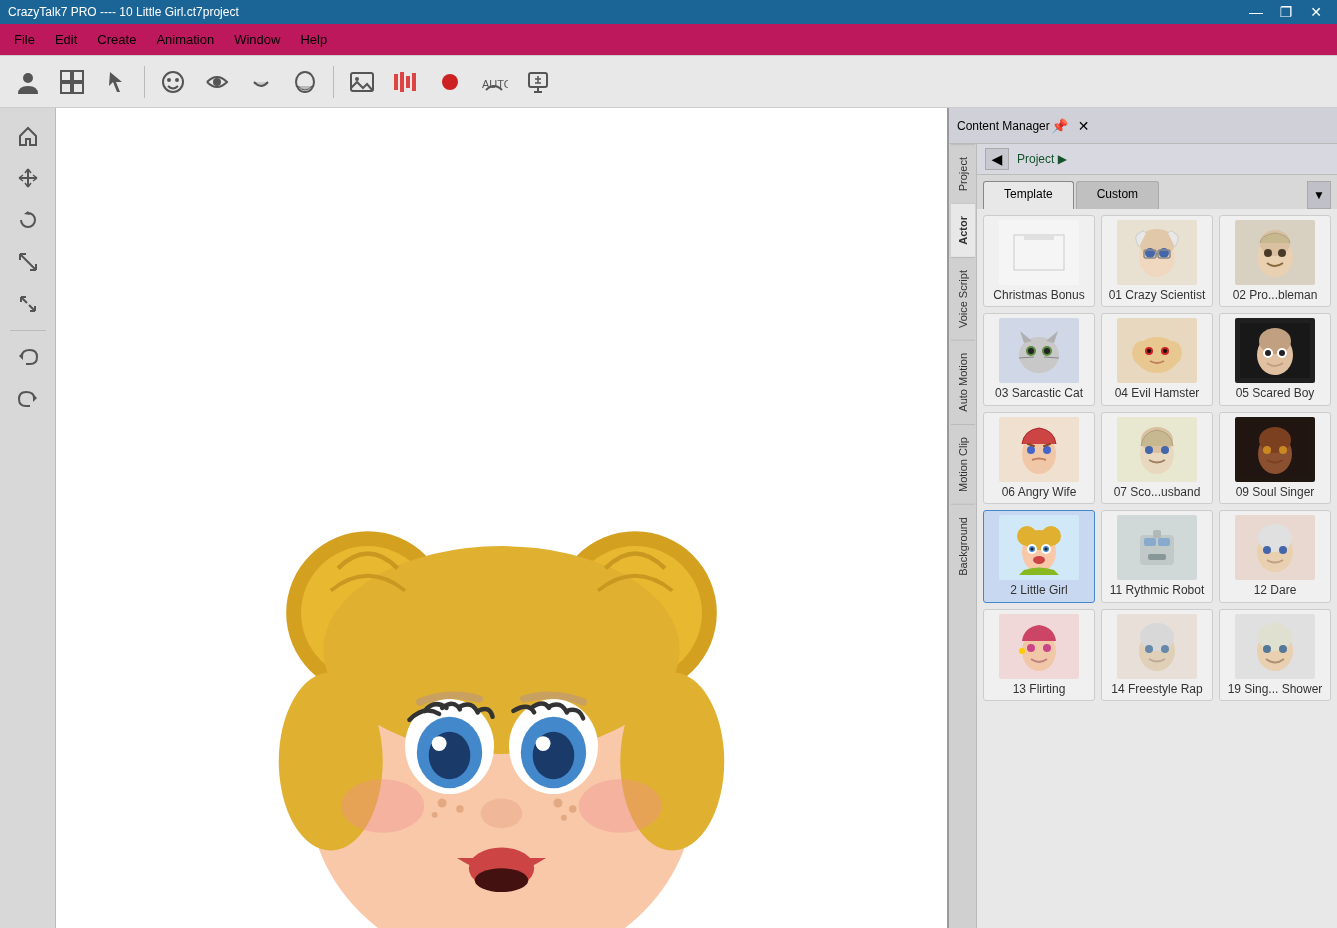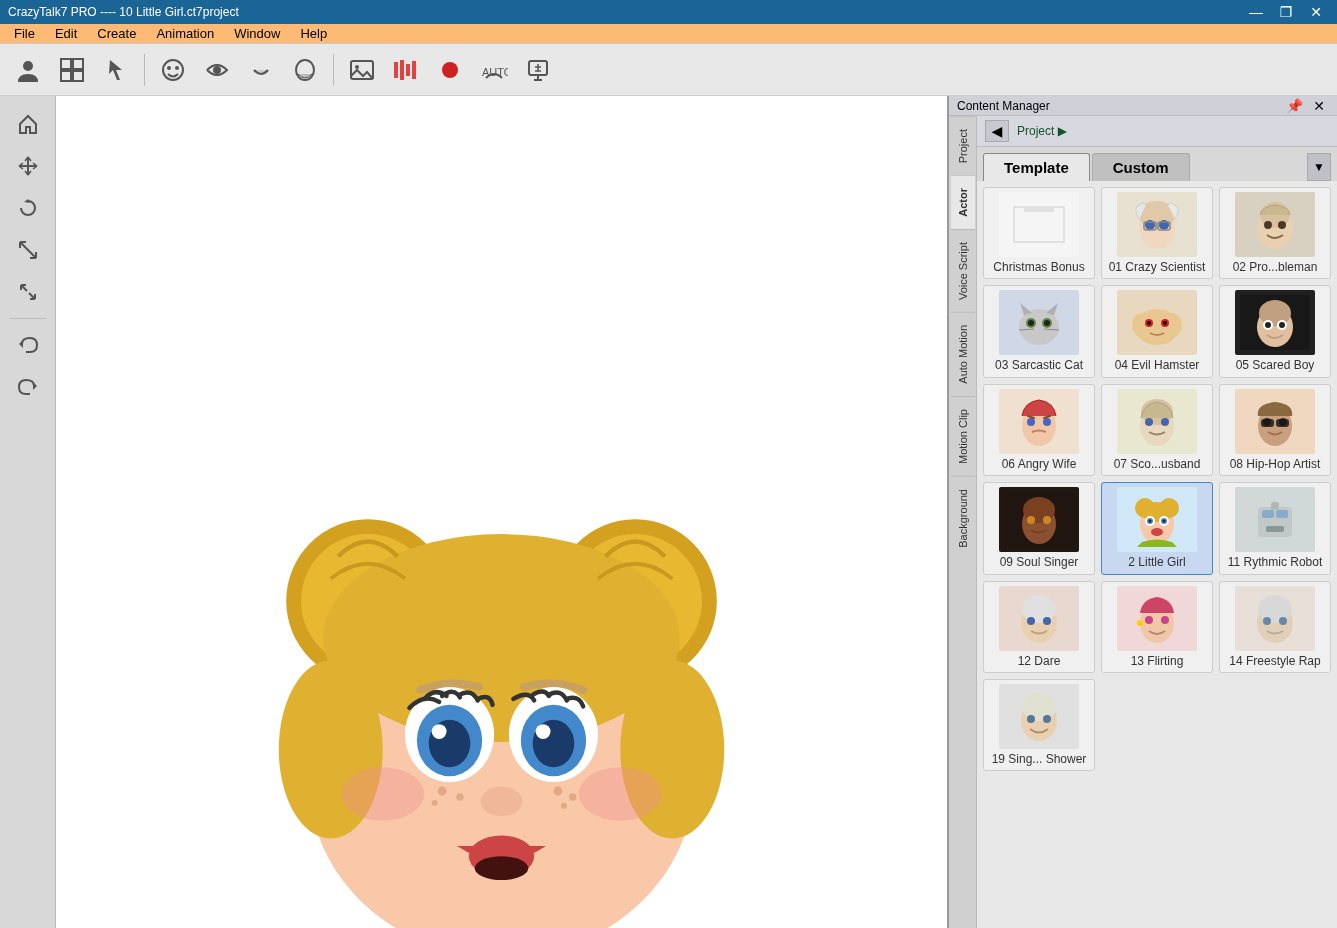--- a/index.html
+++ b/index.html
@@ -21,22 +21,22 @@
       background: transparent;
       border: none;
       color: white;
       cursor: pointer;
       font-size: 14px;
       display: flex; align-items: center; justify-content: center;
     }
 
     
     #menubar {
-      background: #fdba74;
-      height: 20px;
+      background: #be185d;
+      height: 32px;
       display: flex;
       align-items: center;
       border-bottom: 1px solid #ccc;
       padding: 0 4px;
     }
     .menu-item {
       padding: 4px 10px;
       cursor: pointer;
       font-size: 13px;
     }
@@ -155,22 +155,22 @@
       padding: 6px 6px 0;
       background: #d8d8d8;
       gap: 2px;
     }
     .cm-tab {
       padding: 5px 20px;
       background: #c0c0c0;
       border: 1px solid #aaa;
       border-bottom: none;
       cursor: pointer;
-      font-size: 15px;
-      font-weight: bold;
+      font-size: 12px;
+      font-weight: normal;
       border-radius: 3px 3px 0 0;
     }
     .cm-tab.active {
       background: #e8e8e8;
       border-color: #888;
     }
     .cm-tab-dropdown {
       margin-left: auto;
       width: 24px; height: 28px;
       background: #c0c0c8;
@@ -228,24 +228,23 @@
     }
 
     .right-panel-wrapper {
       display: flex;
       flex-direction: column;
       width: 390px;
       border-left: 2px solid #999;
     }
     #cm-titlebar {
       background: #d0d0d8;
-      height: 20px;
+      height: 36px;
       display: flex;
       align-items: center;
-      justify-content: space-between;
       padding: 0 8px;
       border-bottom: 1px solid #bbb;
     }
 
     
     .thumb-christmas { background: #f5f5f5; }
     .thumb-scientist { background: #e8e0d0; }
     .thumb-probleman { background: #d8d0c0; }
     .thumb-cat { background: #d0d8e8; }
     .thumb-hamster { background: #e8d8c0; }
@@ -651,35 +650,20 @@
                   <ellipse cx="35" cy="18" rx="16" ry="13" fill="#d8c0a0"></ellipse>
                   <path d="M19 24 Q21 10 35 8 Q49 10 51 24" fill="#c8b890" stroke="#b0a080"></path>
                   <circle cx="27" cy="28" r="4" fill="#4466aa"></circle>
                   <circle cx="43" cy="28" r="4" fill="#4466aa"></circle>
                   <path d="M27 38 Q35 43 43 38" fill="none" stroke="#a08060" stroke-width="2"></path>
                 </svg>
               </div>
               <div class="grid-item-label">07 Sco...usband</div>
             </div>
 
-            <div class="grid-item">
-              <div class="grid-item-thumb thumb-hiphop">
-                <svg width="70" height="55" viewBox="0 0 70 55">
-                  <ellipse cx="35" cy="32" rx="17" ry="20" fill="#c8a080"></ellipse>
-                  <path d="M18 22 Q16 10 35 8 Q54 10 52 22" fill="#8a6840"></path>
-                  <circle cx="27" cy="28" r="4" fill="#333"></circle>
-                  <circle cx="43" cy="28" r="4" fill="#333"></circle>
-
-                  <rect x="21" y="25" width="13" height="8" rx="3" fill="#111" opacity="0.8"></rect>
-                  <rect x="36" y="25" width="13" height="8" rx="3" fill="#111" opacity="0.8"></rect>
-                  <path d="M28 38 Q35 43 42 38" fill="none" stroke="#a07050" stroke-width="2"></path>
-                </svg>
-              </div>
-              <div class="grid-item-label">08 Hip-Hop Artist</div>
-            </div>
 
             <div class="grid-item">
               <div class="grid-item-thumb thumb-soulsinger">
                 <svg width="70" height="55" viewBox="0 0 70 55">
                   <rect width="70" height="55" fill="#201510"></rect>
                   <ellipse cx="35" cy="32" rx="17" ry="20" fill="#8a5030"></ellipse>
                   <ellipse cx="35" cy="18" rx="16" ry="13" fill="#7a4020"></ellipse>
                   <circle cx="27" cy="28" r="4" fill="#cc8820"></circle>
                   <circle cx="43" cy="28" r="4" fill="#cc8820"></circle>
                   <path d="M27 38 Q35 43 43 38" fill="none" stroke="#7a4020" stroke-width="2"></path>

